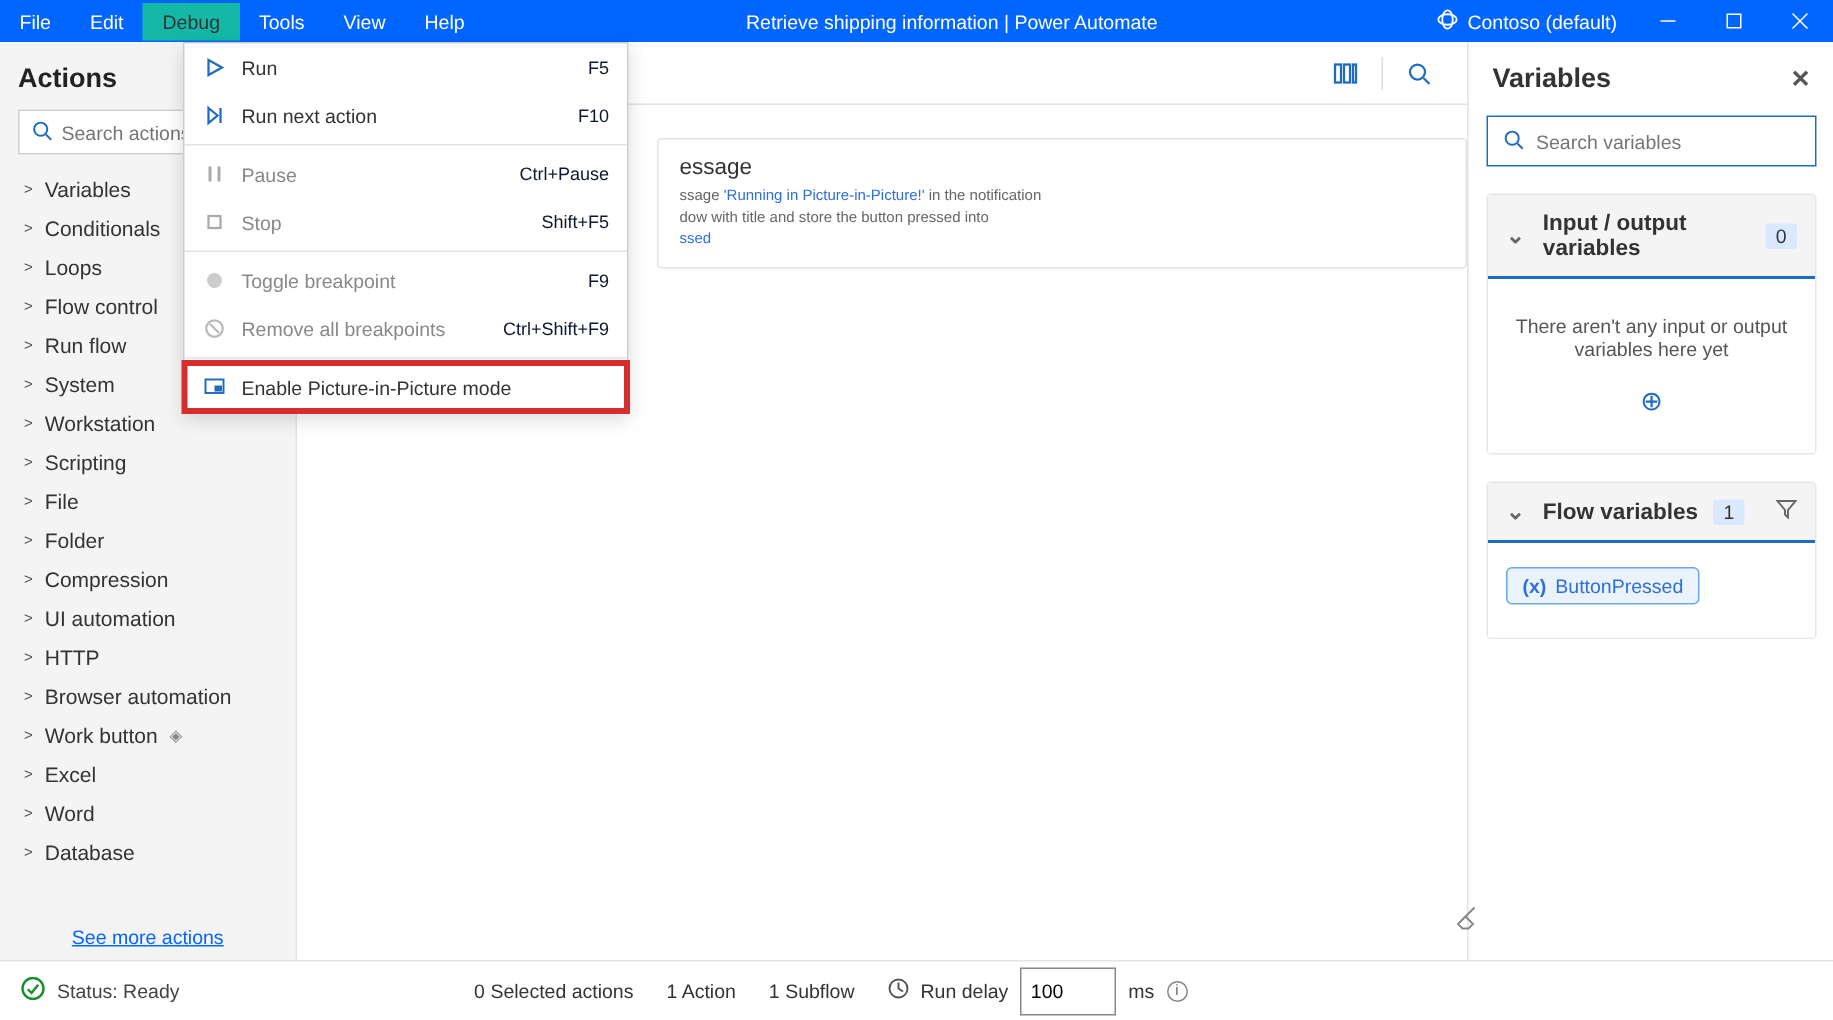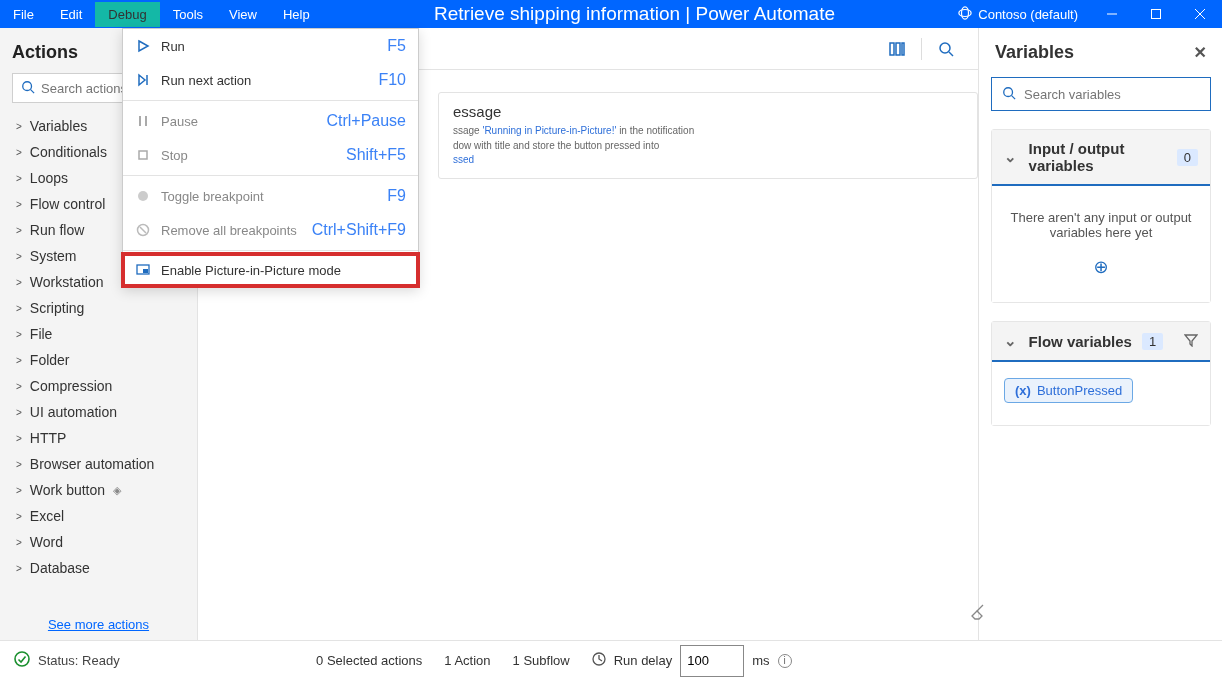--- a/index.html
+++ b/index.html
@@ -2,21 +2,21 @@
 <html><head>
 <meta charset="utf-8">
 <style>
   * { box-sizing: border-box; margin: 0; padding: 0; }
   body { font-family: "Segoe UI", Tahoma, sans-serif; font-size: 13px; color: #333; background: #fff; width: 1222px; height: 680px; overflow: hidden; display: flex; flex-direction: column; }
   
   .titlebar { background: #0066ff; color: #fff; height: 28px; display: flex; align-items: center; }
   .menu-items { display: flex; }
   .menu-item { padding: 5px 13px; cursor: pointer; font-size: 13px; }
   .menu-item.active { background: #14b8a6; color: #333; }
-  .title-center { flex: 1; text-align: center; font-size: 19px; }
+  .title-center { flex: 1; text-align: center; font-size: 13px; }
   .org-name { display: flex; align-items: center; gap: 6px; padding: 0 12px; font-size: 13px; }
   .win-controls { display: flex; }
   .win-btn { width: 44px; height: 28px; display: flex; align-items: center; justify-content: center; cursor: pointer; }
   .win-btn svg { width: 12px; height: 12px; }
   
   .main-area { flex: 1; display: flex; min-height: 0; }
   
   .actions-panel { width: 198px; background: #f4f4f4; display: flex; flex-direction: column; border-right: 1px solid #e3e3e3; }
   .panel-header { font-size: 18px; font-weight: 600; padding: 14px 12px 10px 12px; color: #222; }
   .search-box { margin: 0 12px 10px 12px; display: flex; align-items: center; background: #fff; border: 1px solid #cfcfcf; height: 30px; padding: 0 8px; }
@@ -25,21 +25,21 @@
   .action-cat { display: flex; align-items: center; padding: 5px 10px 5px 16px; cursor: pointer; font-size: 14px; color: #333; }
   .action-cat .chev { margin-right: 8px; color: #555; font-size: 10px; }
   .see-more { text-align: center; padding: 8px 0; }
   .see-more a { color: #0066ff; font-size: 13px; text-decoration: underline; cursor: pointer; }
   .diamond-icon { margin-left: 8px; color: #888; font-size: 11px; }
   
   .debug-dropdown { position: absolute; top: 28px; left: 122px; width: 297px; background: #fff; border: 1px solid #ccc; box-shadow: 0 4px 12px rgba(0,0,0,0.15); z-index: 100; }
   .dd-item { display: flex; align-items: center; padding: 8px 12px; cursor: pointer; font-size: 13px; }
   .dd-item .dd-icon { width: 16px; height: 16px; margin-right: 10px; display: flex; align-items: center; justify-content: center; }
   .dd-item .dd-label { flex: 1; color: #333; }
-  .dd-item .dd-shortcut { color: #3b82f6; font-size: 16px; }
+  .dd-item .dd-shortcut { color: #0f172a; font-size: 12px; }
   .dd-item.disabled .dd-label { color: #888; }
   .dd-item.disabled .dd-icon { color: #aaa; }
   .dd-sep { height: 1px; background: #e3e3e3; margin: 3px 0; }
   .dd-item.highlighted { outline: 4px solid #d62e2e; outline-offset: -2px; }
   
   .center-panel { flex: 1; display: flex; flex-direction: column; background: #fff; }
   .tabs-row { height: 42px; border-bottom: 1px solid #e3e3e3; display: flex; align-items: stretch; }
   .tabs-spacer { width: 239px; }
   .tab { padding: 10px 14px 8px 14px; border-bottom: 3px solid #0066ff; font-size: 13px; cursor: pointer; }
   .tab-tools { margin-left: auto; display: flex; align-items: center; padding-right: 12px; gap: 0; }

